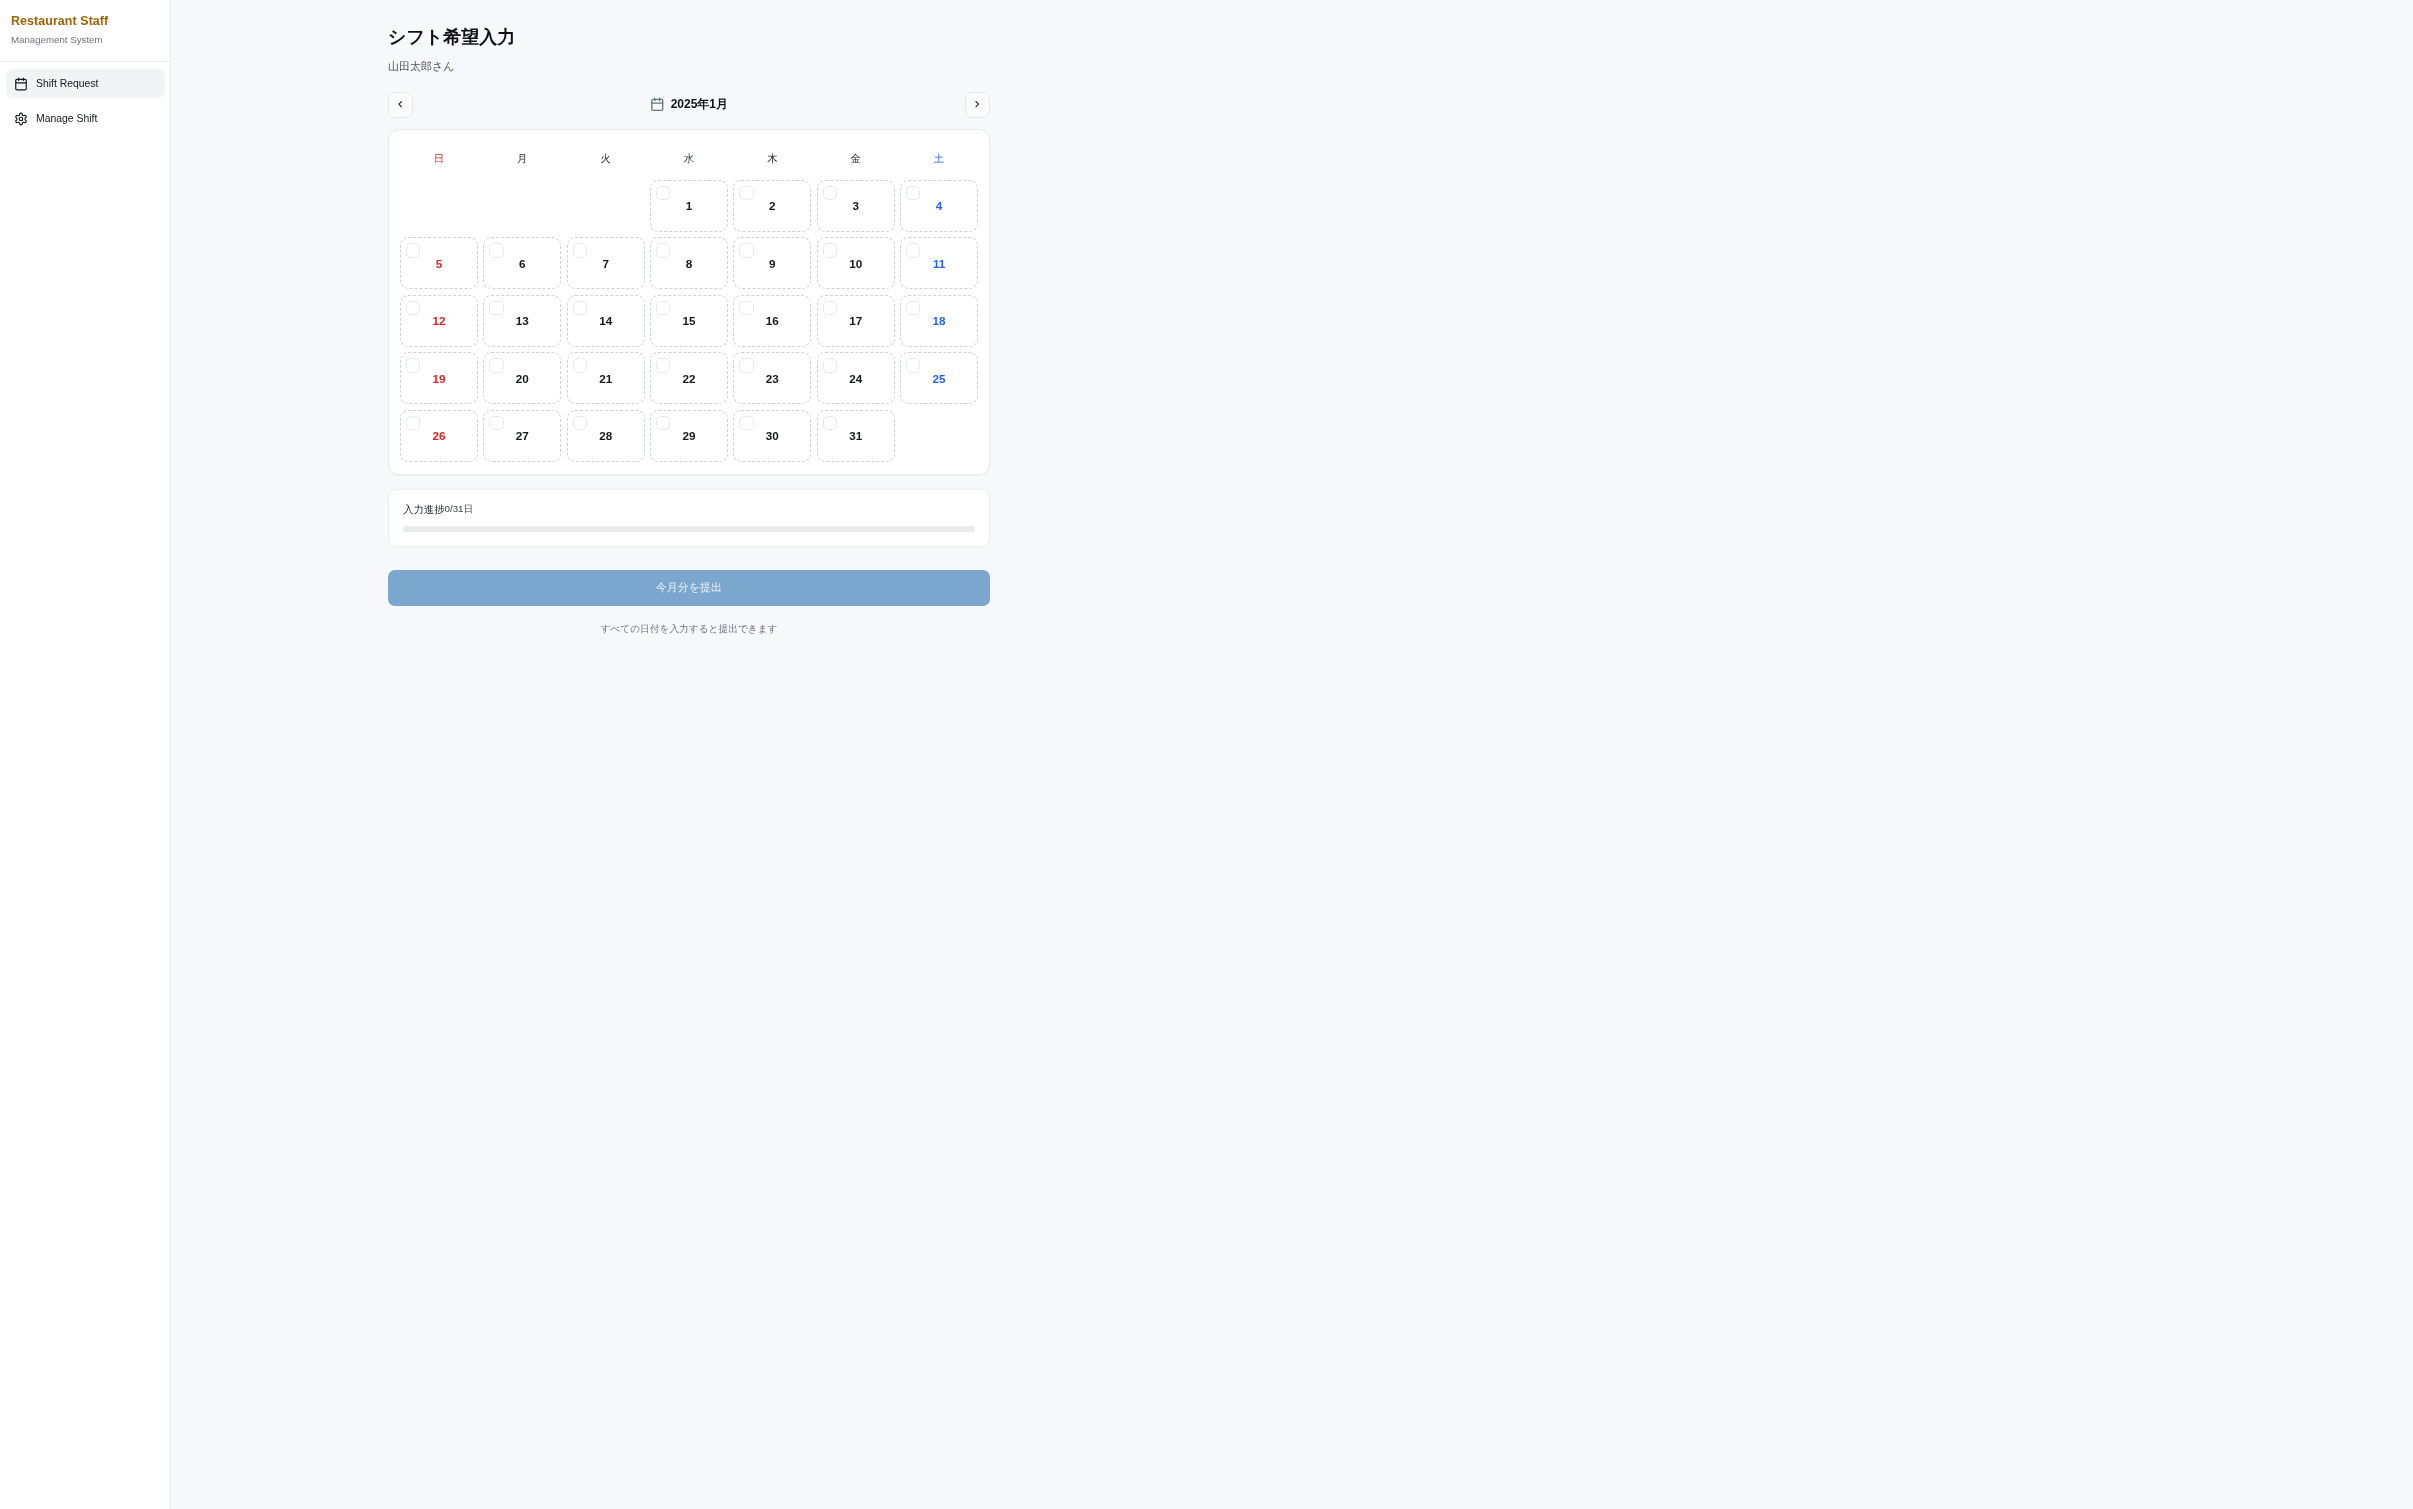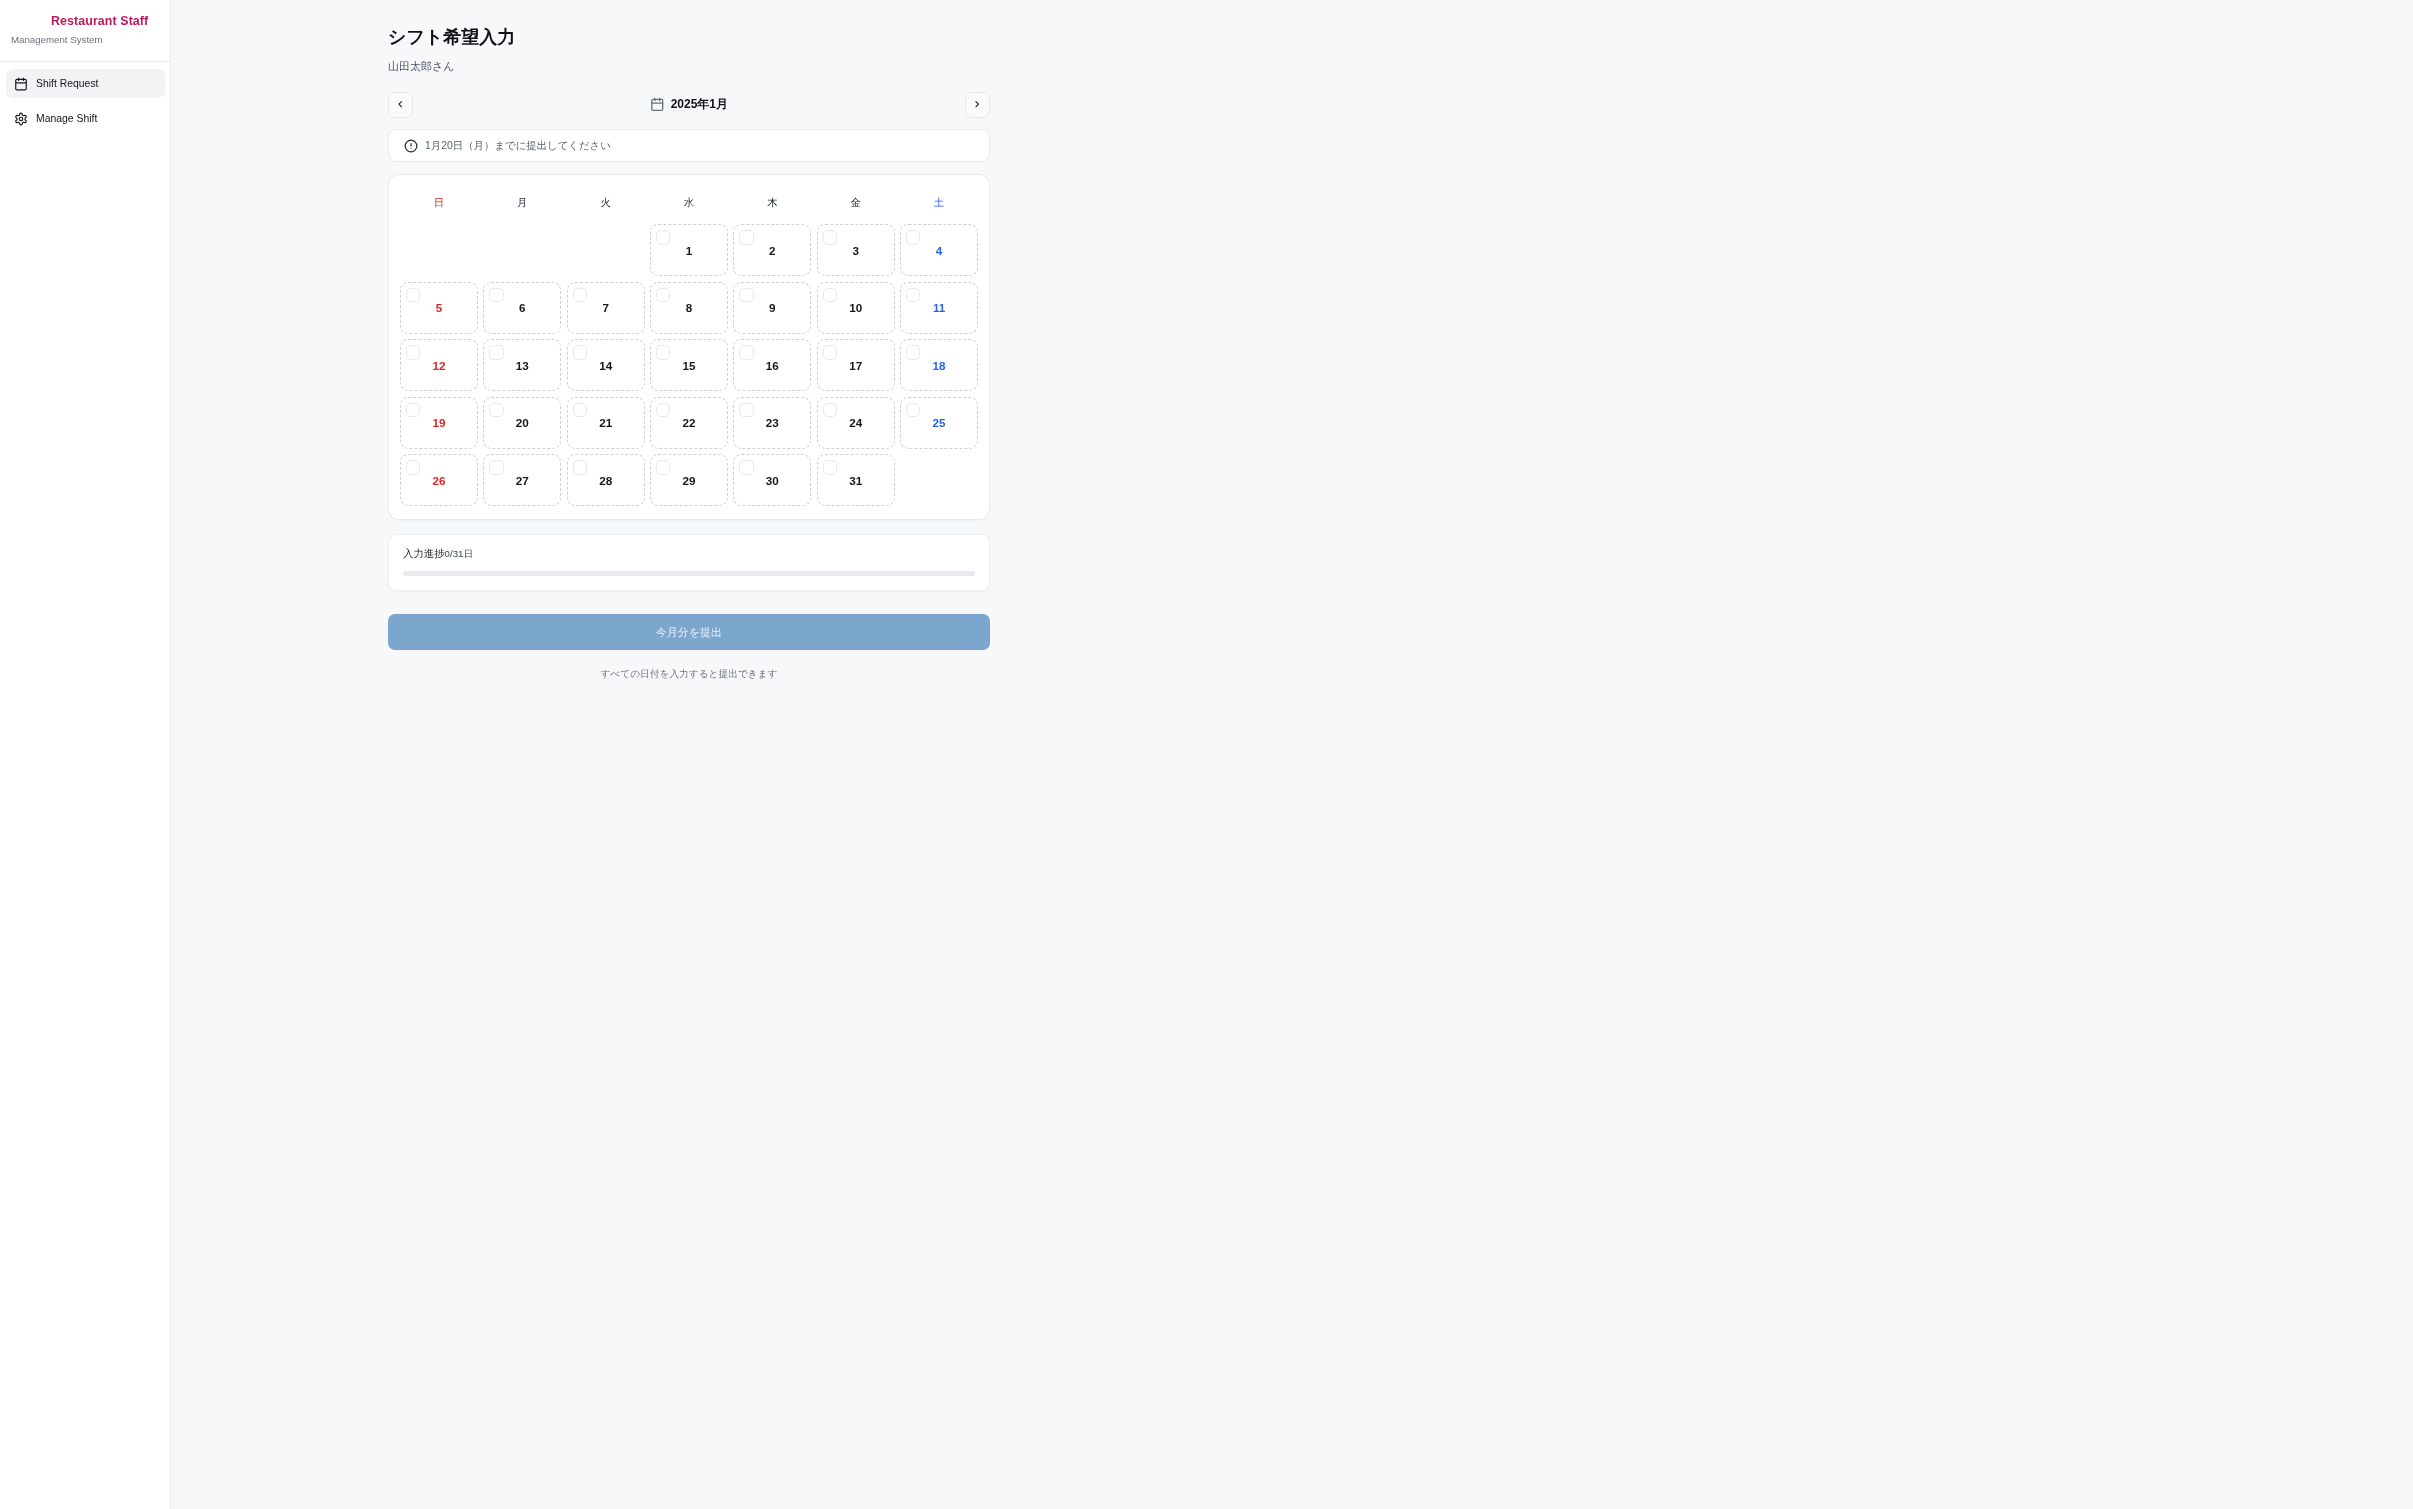--- a/index.html
+++ b/index.html
@@ -11,21 +11,21 @@
     overflow: hidden;
   }
 
   
   .sidebar {
     position: fixed; left: 0; top: 0; bottom: 0;
     width: 171px; background: #ffffff;
     border-right: 0.7px solid #e8eaed;
   }
   .sidebar-header { padding: 14px 11px 16.6px 11px; border-bottom: 0.7px solid #e8eaed; }
-  .sidebar-title { font-size: 12.4px; font-weight: 700; color: #be185d; letter-spacing: 0.1px; margin-left: 40px; }
+  .sidebar-title { font-size: 12.4px; font-weight: 700; color: #a16207; letter-spacing: 0.1px; }
   .sidebar-subtitle { margin-top: 5.5px; font-size: 9.7px; color: #6b7280; }
   .sidebar-nav { padding: 7px 5.5px; display: flex; flex-direction: column; gap: 6px; }
   .nav-item {
     display: flex; align-items: center; gap: 8.3px;
     height: 29px; padding: 0 8.3px; border-radius: 7px;
     font-size: 10.4px; color: #15171c; cursor: pointer;
   }
   .nav-item.active { background: #f2f3f5; }
   .nav-item svg { flex: 0 0 auto; }
 
@@ -160,30 +160,20 @@
       </div>
       <button class="month-btn">
         <span class="icon">
           <svg width="10.4" height="10.4" viewBox="0 0 24 24" fill="none" stroke="#15171c" stroke-width="2.4" stroke-linecap="round" stroke-linejoin="round">
               <polyline points="9 18 15 12 9 6"></polyline>
             </svg>
         </span>
       </button>
     </div>
 
-    <div class="notice">
-      <span class="icon">
-        <svg width="14" height="14" viewBox="0 0 24 24" fill="none" stroke="#1f2937" stroke-width="2" stroke-linecap="round" stroke-linejoin="round">
-          <circle cx="12" cy="12" r="10"></circle>
-            <line x1="12" y1="8" x2="12" y2="12"></line>
-            <line x1="12" y1="16" x2="12.01" y2="16"></line>
-        </svg>
-      </span>
-      <span>1月20日（月）までに提出してください</span>
-    </div>
 
     <div class="calendar-card">
       <div class="weekday-row" id="weekday-row">
           <div class="weekday sun">日</div>
           <div class="weekday weekday">月</div>
           <div class="weekday weekday">火</div>
           <div class="weekday weekday">水</div>
           <div class="weekday weekday">木</div>
           <div class="weekday weekday">金</div>
           <div class="weekday sat">土</div>

